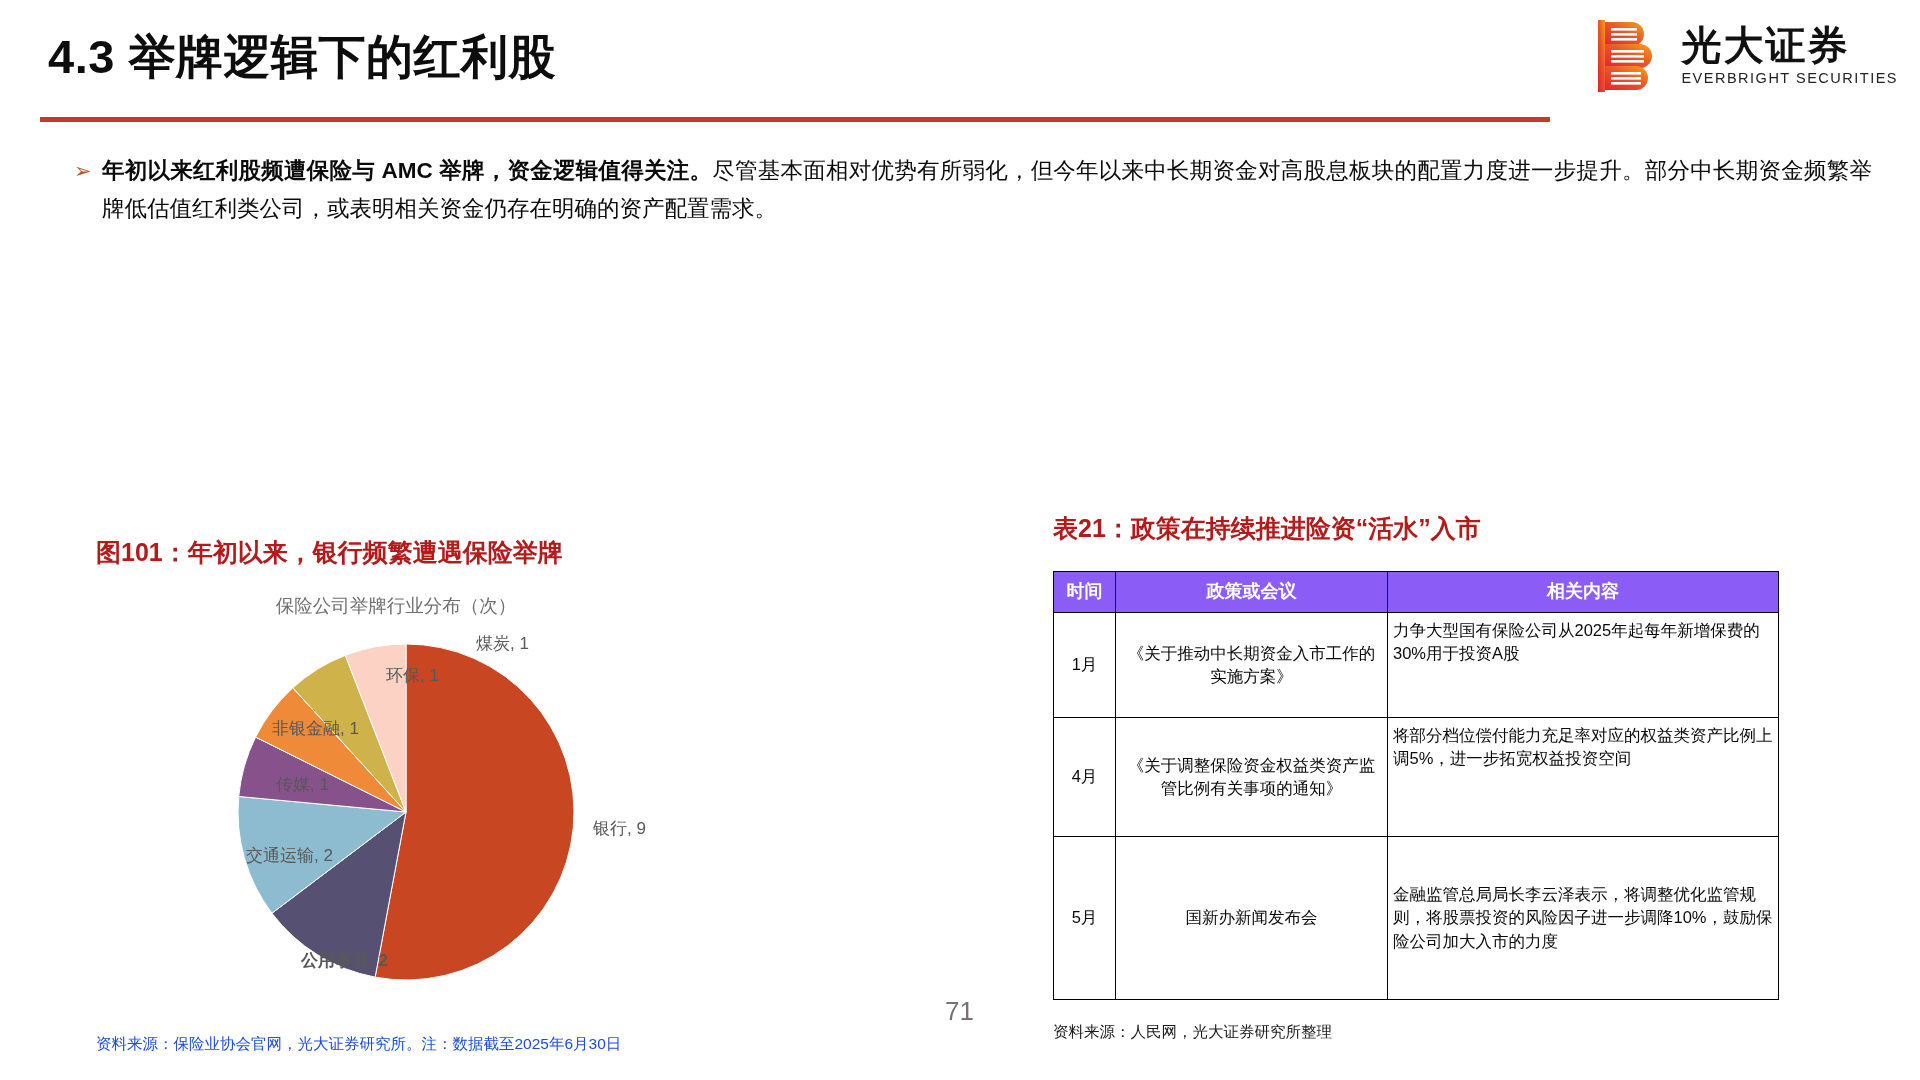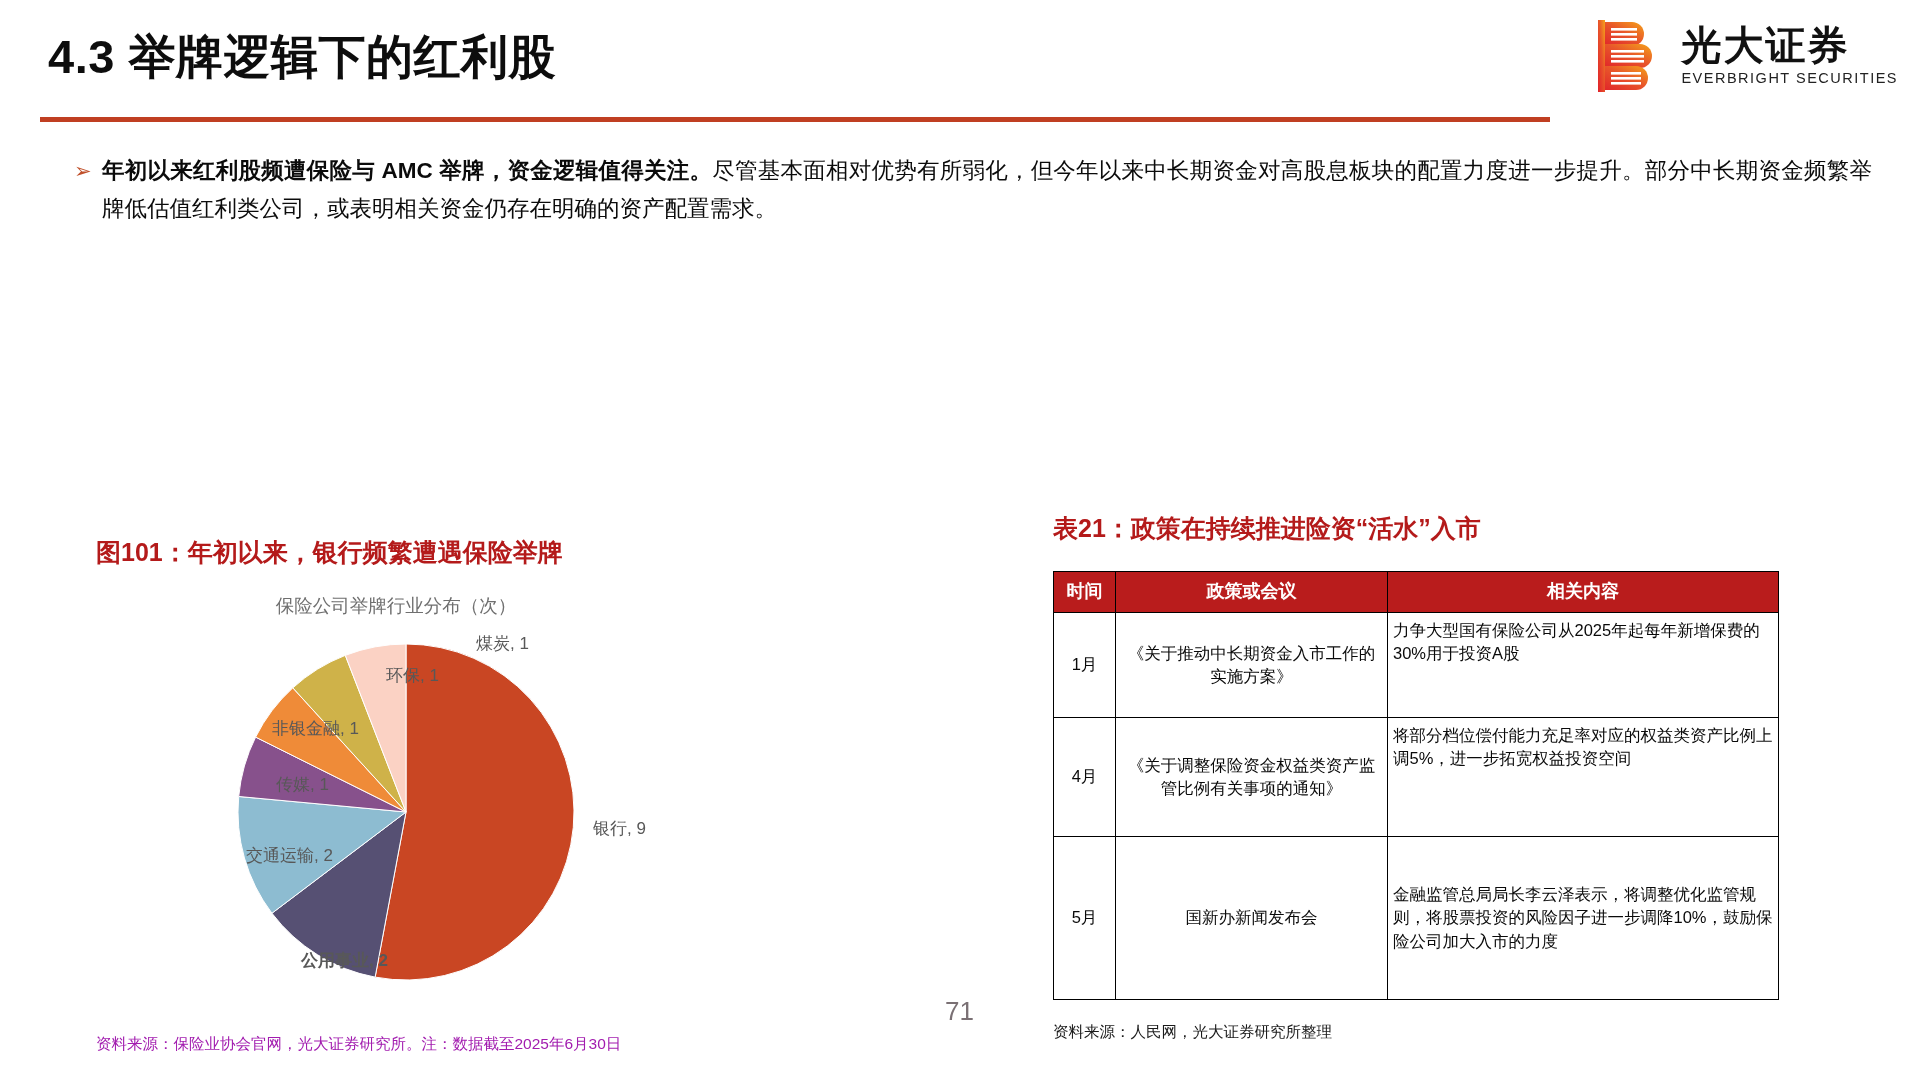--- a/index.html
+++ b/index.html
@@ -136,21 +136,21 @@
   }
   .pie-label {
     position: absolute;
     font-size: 17px;
     color: #585858;
     white-space: nowrap;
   }
   #figure-source {
     margin-top: 22px;
     font-size: 15.5px;
-    color: #a21caf;
+    color: #1d4ed8;
     white-space: nowrap;
   }
 
   
   #page-number {
     position: absolute;
     left: 945px;
     top: 996px;
     font-size: 26px;
     color: #7a7074;
@@ -176,21 +176,21 @@
     table-layout: fixed;
   }
   #policy-table th,
   #policy-table td {
     border: 1px solid #000000;
     font-size: 16.5px;
     color: #0a0a0a;
     line-height: 1.42;
   }
   #policy-table th {
-    background: #b91c1c;
+    background: #8b5cf6;
     color: #ffffff;
     font-size: 18px;
     font-weight: bold;
     height: 38px;
     text-align: center;
     border-color: #000000;
   }
   .col-time   { width: 62px; }
   .col-policy { width: 272px; }
   .col-detail { width: 391px; }

